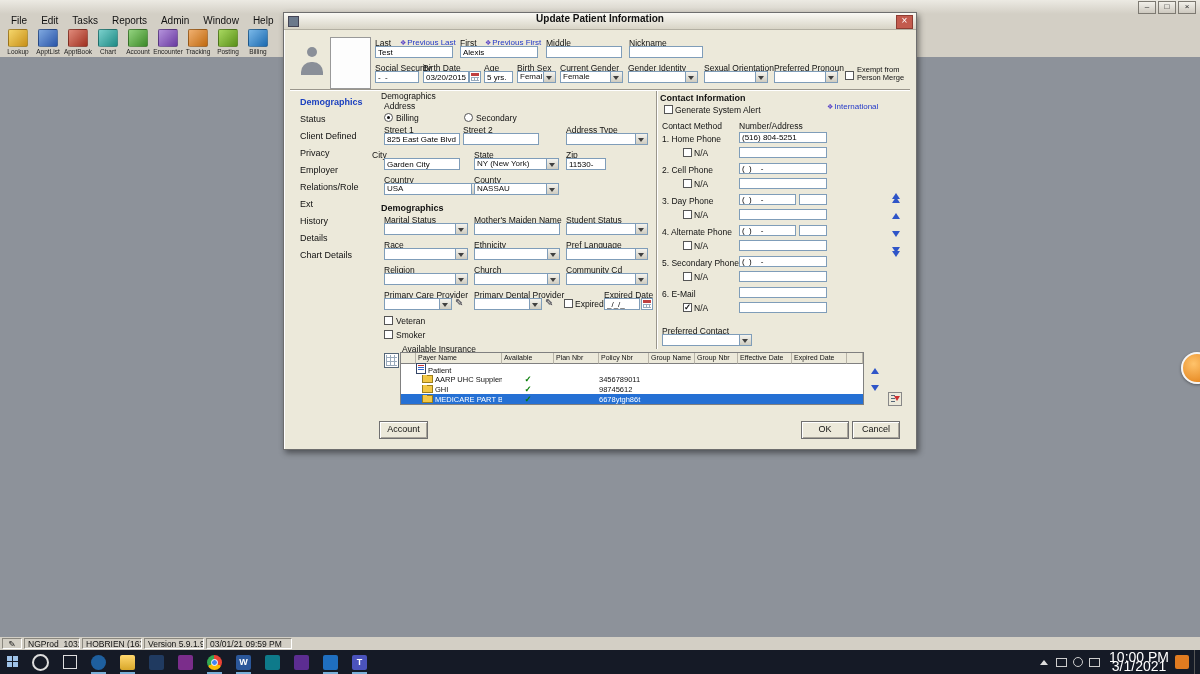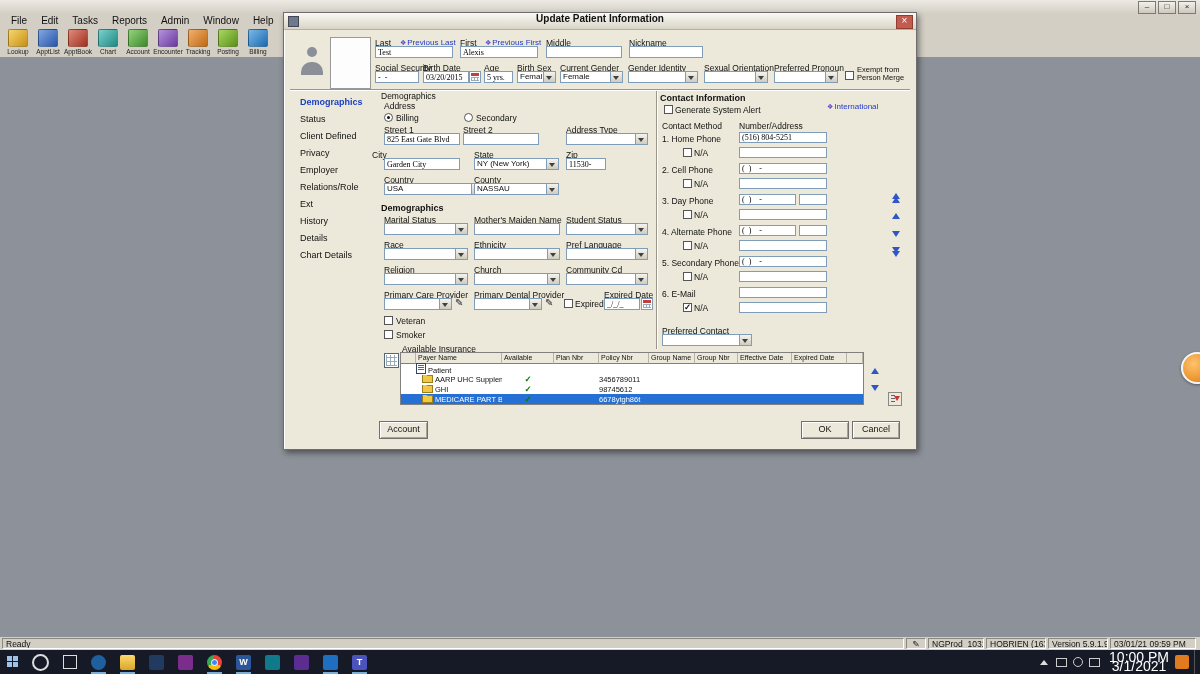--- a/index.html
+++ b/index.html
@@ -86,21 +86,21 @@
     background:linear-gradient(#faf9f4,#d8d4c6);border-bottom:1px solid #b3afa2;
     display:flex;align-items:flex-start}
   .dlg-title-text{flex:1;text-align:center;font-size:10px;font-weight:bold}
   .DICO{position:absolute;left:4px;top:3px;width:9px;height:9px;background:#6c7a8c;border:1px solid #445}
   .dlg-close{position:absolute;right:3px;top:2px;width:15px;height:12px;background:#c35b4e;
     border:1px solid #8f3d33;color:#fff;font-size:10px;line-height:10px;text-align:center}
   .L{position:absolute;font-size:8.5px;white-space:nowrap;color:#111}
   .L2{position:absolute;font-size:7.5px;line-height:8px;white-space:nowrap;color:#111}
   .S{position:absolute;font-size:9px;font-weight:bold;white-space:nowrap}
   .I{position:absolute;height:12px;box-sizing:border-box;background:#fff;border:1px solid #7f9db9;
-    font-size:8px;font-family:Liberation Serif, serif;padding:0 2px;outline:none}
+    font-size:8px;font-family:Liberation Sans, sans-serif;padding:0 2px;outline:none}
   .C{position:absolute;height:12px;box-sizing:border-box;background:#fff;border:1px solid #7f9db9;display:flex}
   .Cv{flex:1;font-size:8px;line-height:10px;padding:0 2px;overflow:hidden;white-space:nowrap}
   .Cbtn{width:11px;background:linear-gradient(#f4f3ee,#cfccc0);border-left:1px solid #7f9db9;position:relative}
   .Cbtn::after{content:"";position:absolute;left:2px;top:3.5px;border-left:3px solid transparent;
     border-right:3px solid transparent;border-top:4px solid #404040}
   .CB{position:absolute;width:9px;height:9px;box-sizing:border-box;background:#fff;border:1px solid #555;
     font-size:8.5px;line-height:7px;text-align:center;font-weight:bold}
   .R{position:absolute;width:9px;height:9px;box-sizing:border-box;background:#fff;border:1px solid #555;border-radius:50%}
   .R.on::after{content:"";display:block;width:3px;height:3px;border-radius:50%;background:#111;margin:2px auto}
   .LK{position:absolute;font-size:8px;color:#2238c8;white-space:nowrap;cursor:pointer}
@@ -517,21 +517,20 @@
     <div class="SORT" style="left:604px;top:379px"></div>
 
     <div class="BT" style="left:95px;top:408px;width:47px">Account</div>
     <div class="BT" style="left:517px;top:408px;width:46px">OK</div>
     <div class="BT" style="left:568px;top:408px;width:46px">Cancel</div>
   </div>
 
   <div class="float-logo"></div>
 
   <div class="statusbar">
-    <div class="seg grow">Ready</div>
     <div class="seg" style="width:20px;text-align:center">✎</div>
     <div class="seg" style="width:56px">NGProd_103187</div>
     <div class="seg" style="width:60px">HOBRIEN (1639)</div>
     <div class="seg" style="width:60px">Version 5.9.1.92</div>
     <div class="seg" style="width:86px">03/01/21 09:59 PM</div>
   </div>
 
   <div class="taskbar">
     <div class="tb-start">
         <div class="winlogo">

